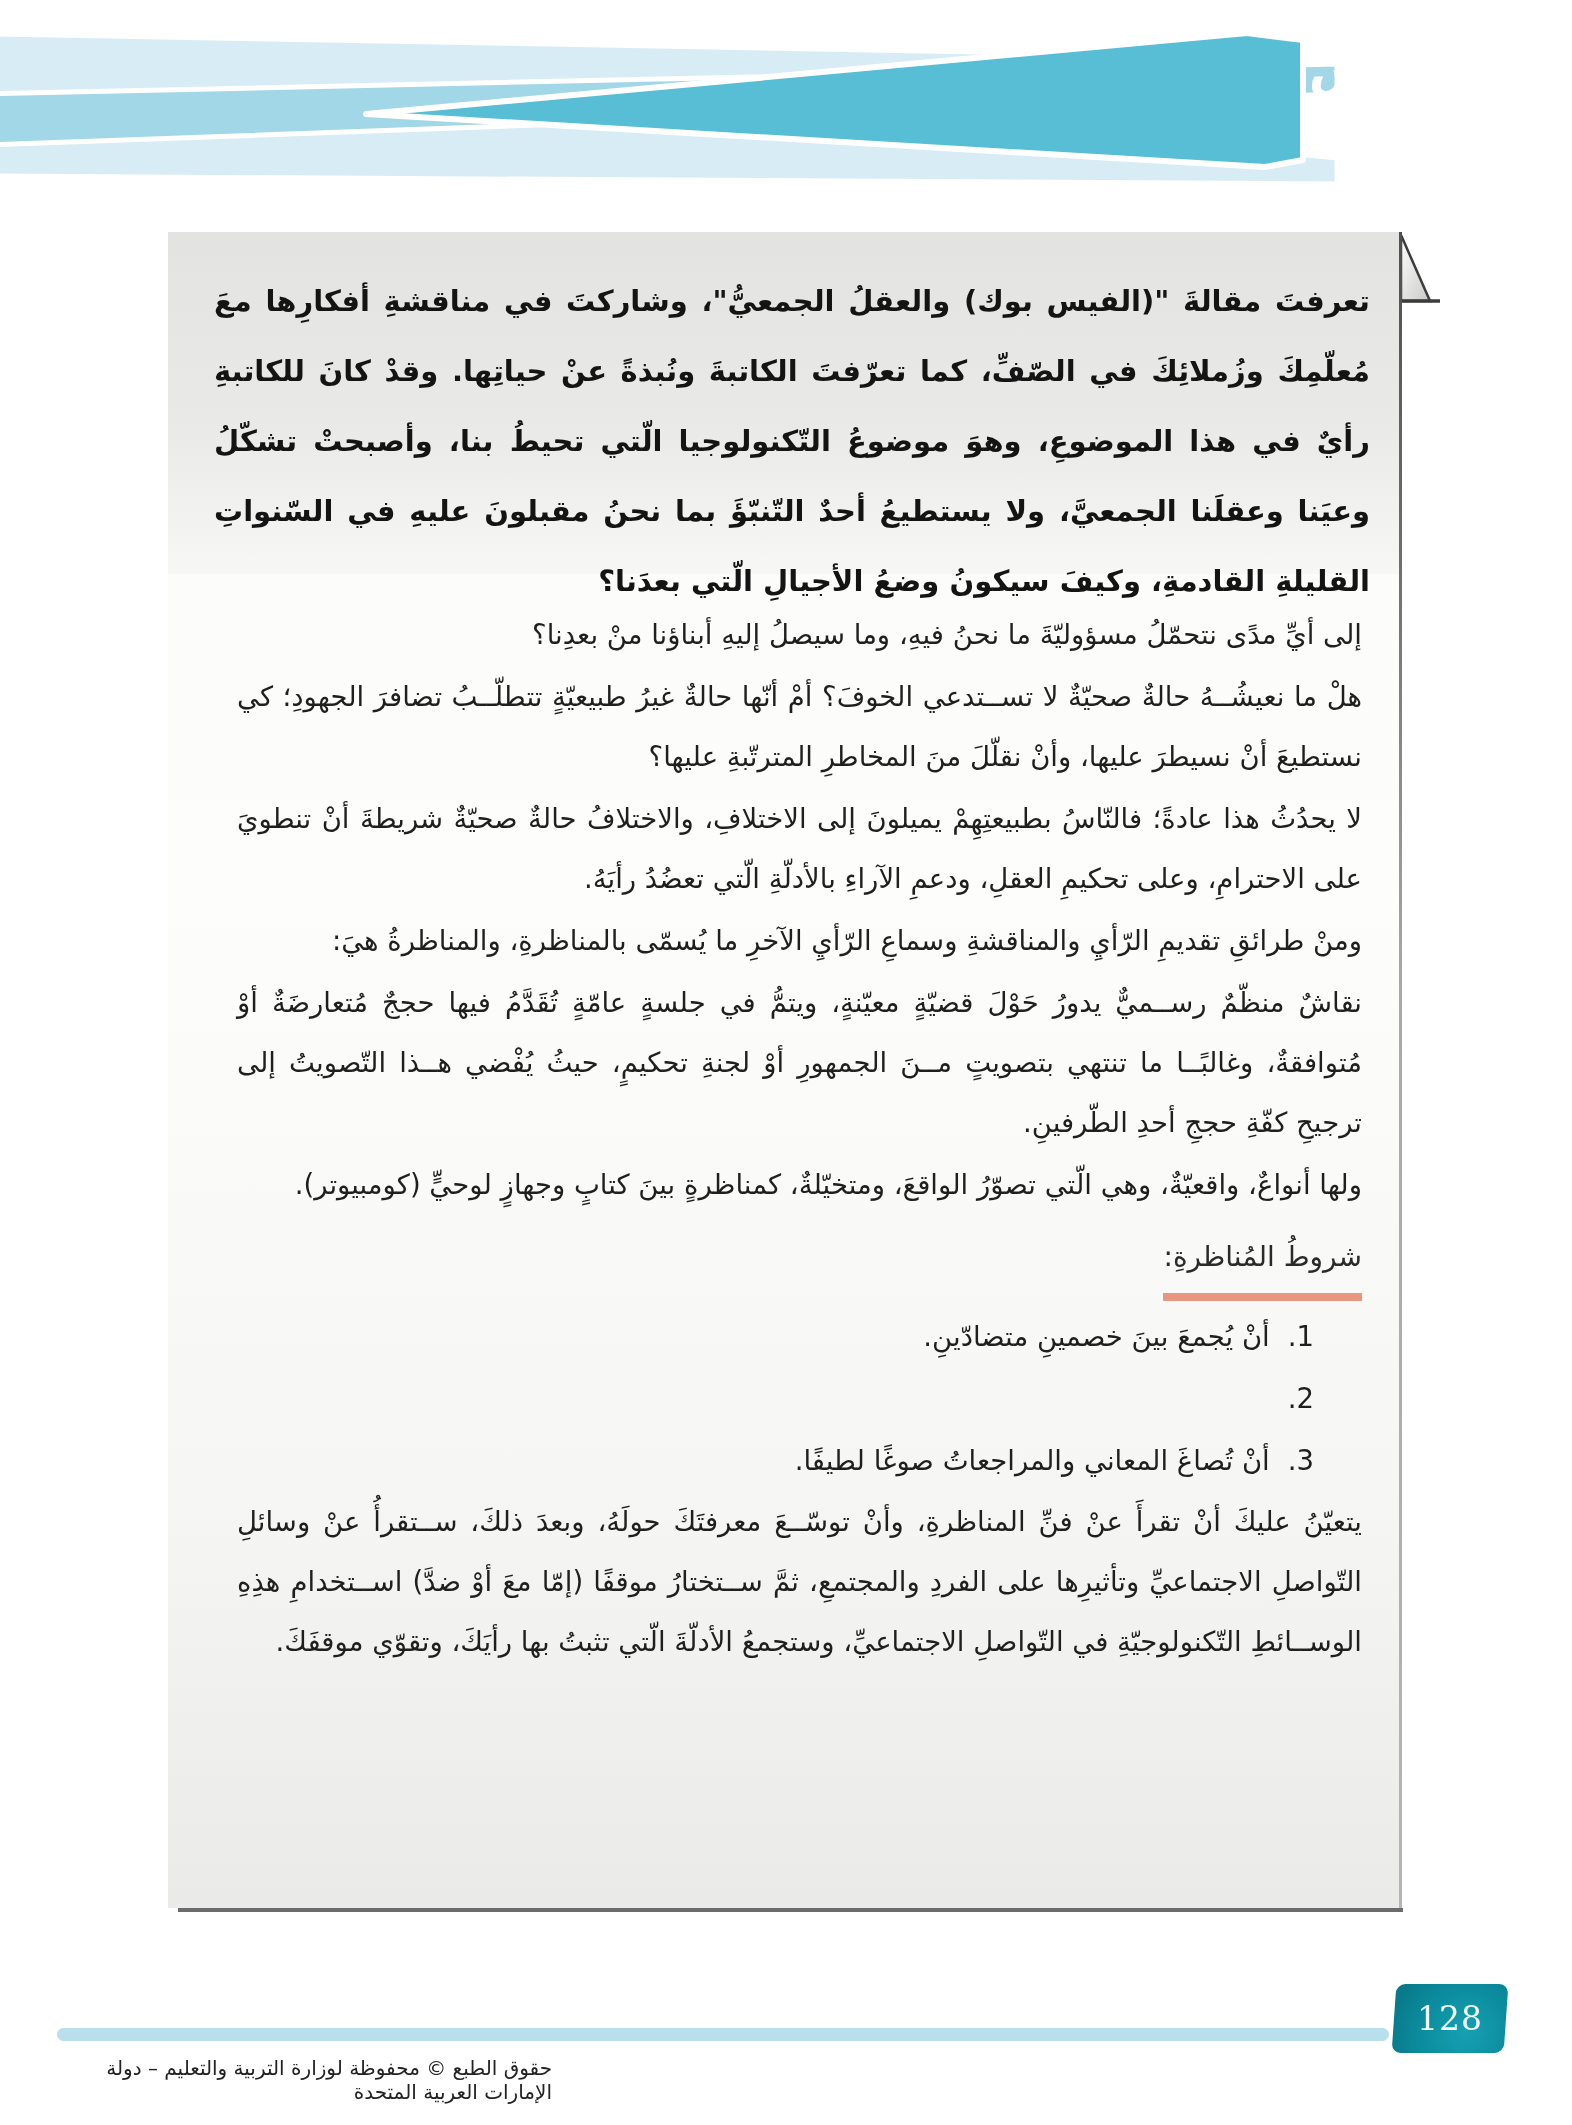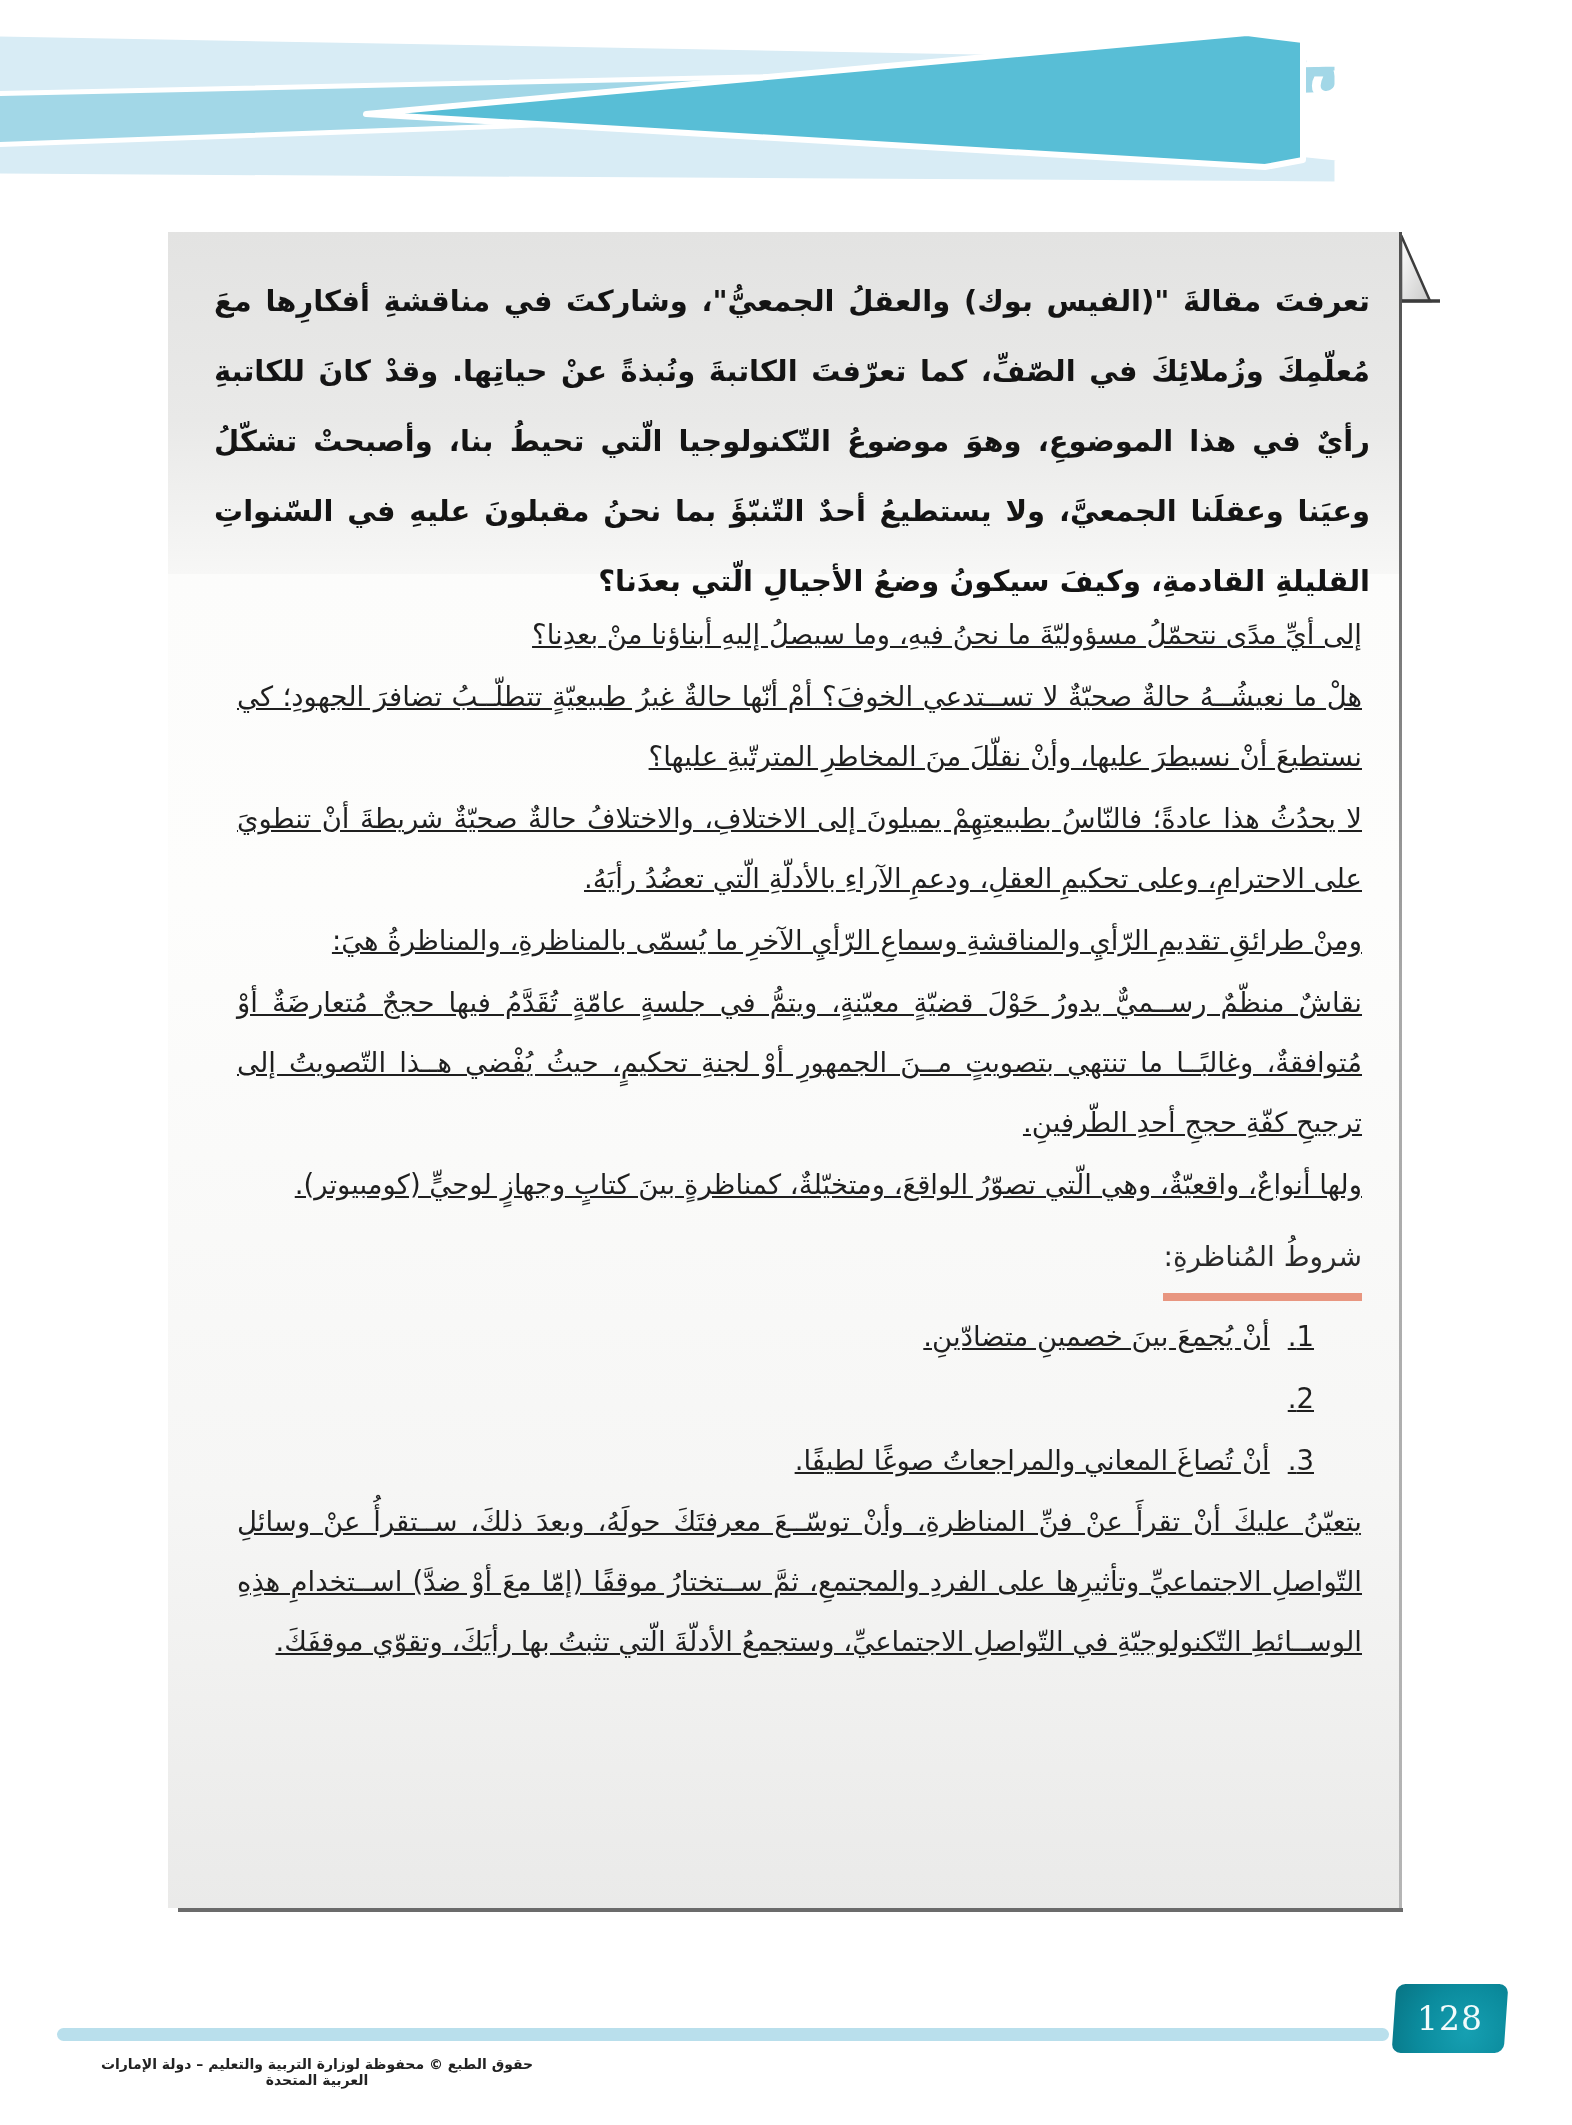--- a/index.html
+++ b/index.html
@@ -40,21 +40,21 @@
     font-size:29px;font-weight:bold;color:#141414;line-height:70px;
     text-align:justify;text-align-last:right;
   }
   
   #curl{position:absolute;top:3px;left:100%;width:42px;height:72px;}
   
   #article{
     position:absolute;top:372px;left:11px;right:0;
     padding:0 38px 0 58px;
     font-size:27.5px;color:#1f1f1f;line-height:60px;
-    text-align:justify;text-align-last:right;text-decoration:underline;
+    text-align:justify;text-align-last:right;
   }
   #article p{margin:0;}
   #article p + p{margin-top:2px;}
   .section-heading-wrap{margin:12px 0 4px 0;text-align:center;}
   .section-heading{
     display:inline-block;font-size:28px;color:#2a2a2a;
     border-bottom:8px solid #e89680;padding-bottom:6px;
   }
   .conditions-intro{margin:2px 0 0 0;padding-right:14px;}
   .conditions{margin:2px 0 0 0;}
@@ -72,22 +72,22 @@
     background:radial-gradient(circle at 65% 70%, #16a0b2 0%, #0b8b9d 55%, #087484 100%);
     transform:skewX(-4deg);border-radius:9px;box-shadow:0 0 0 3px #ffffff;
     display:flex;align-items:center;justify-content:center;
   }
   #page-badge .num{
     color:#f2fbfc;font-size:33px;letter-spacing:1px;transform:skewX(4deg);
     font-family:"DejaVu Serif",serif;
   }
   #copyright{
     position:absolute;top:2056px;left:82px;width:470px;
-    direction:rtl;text-align:center;
-    font-size:14px;color:#222222;font-weight:bold;
+    direction:rtl;text-align:right;
+    font-size:20px;color:#222222;font-weight:normal;
   }
 </style>
 </head>
 <body>
 
 <div id="page">
 
   <div id="banner">
     <svg width="1572" height="210" viewBox="0 0 1572 210">
       <polygon points="12,30 1540,58 1540,78 12,97" fill="#d8ecf5" stroke="#ffffff" stroke-width="5"></polygon>

